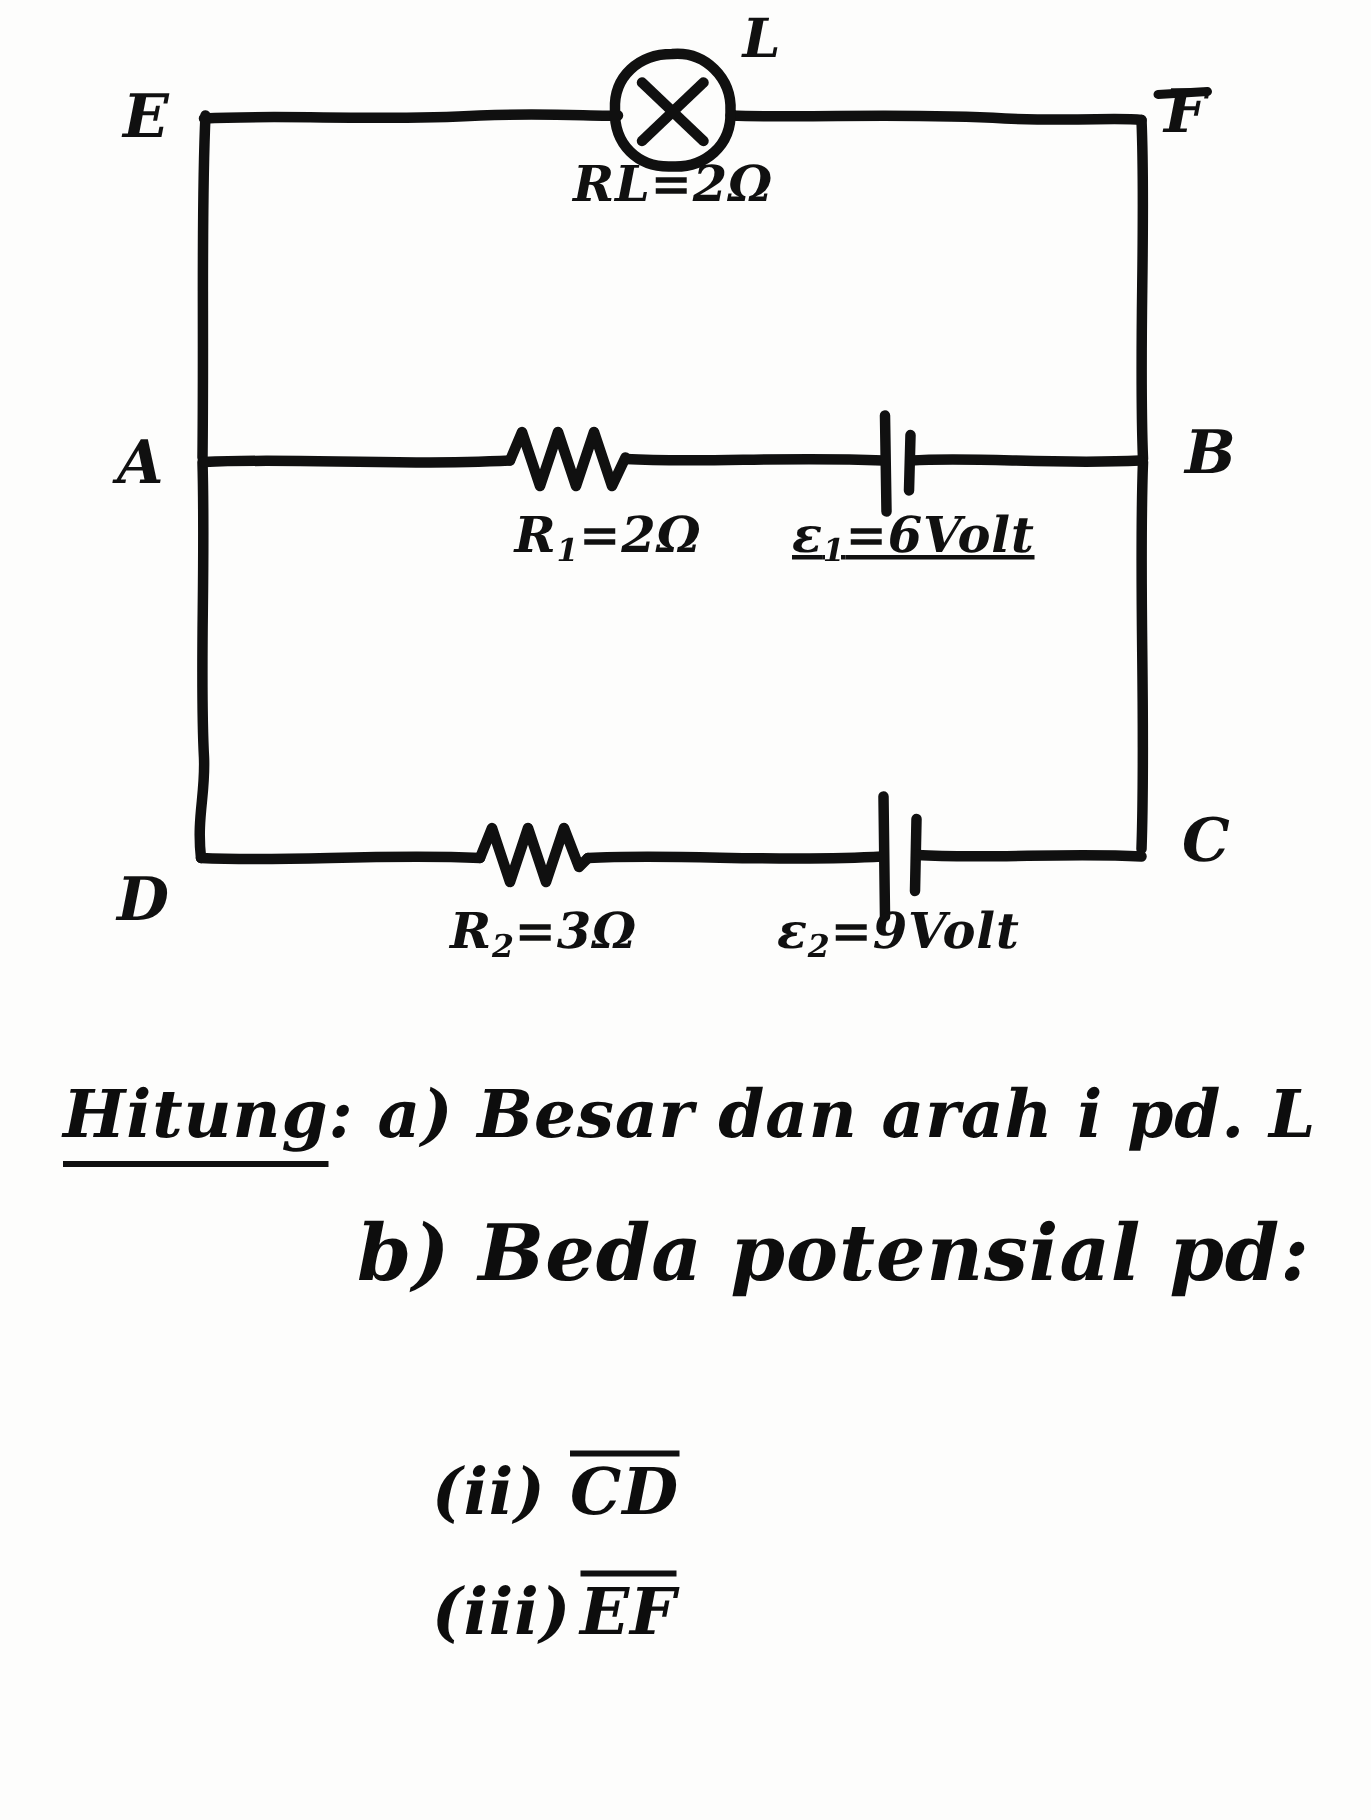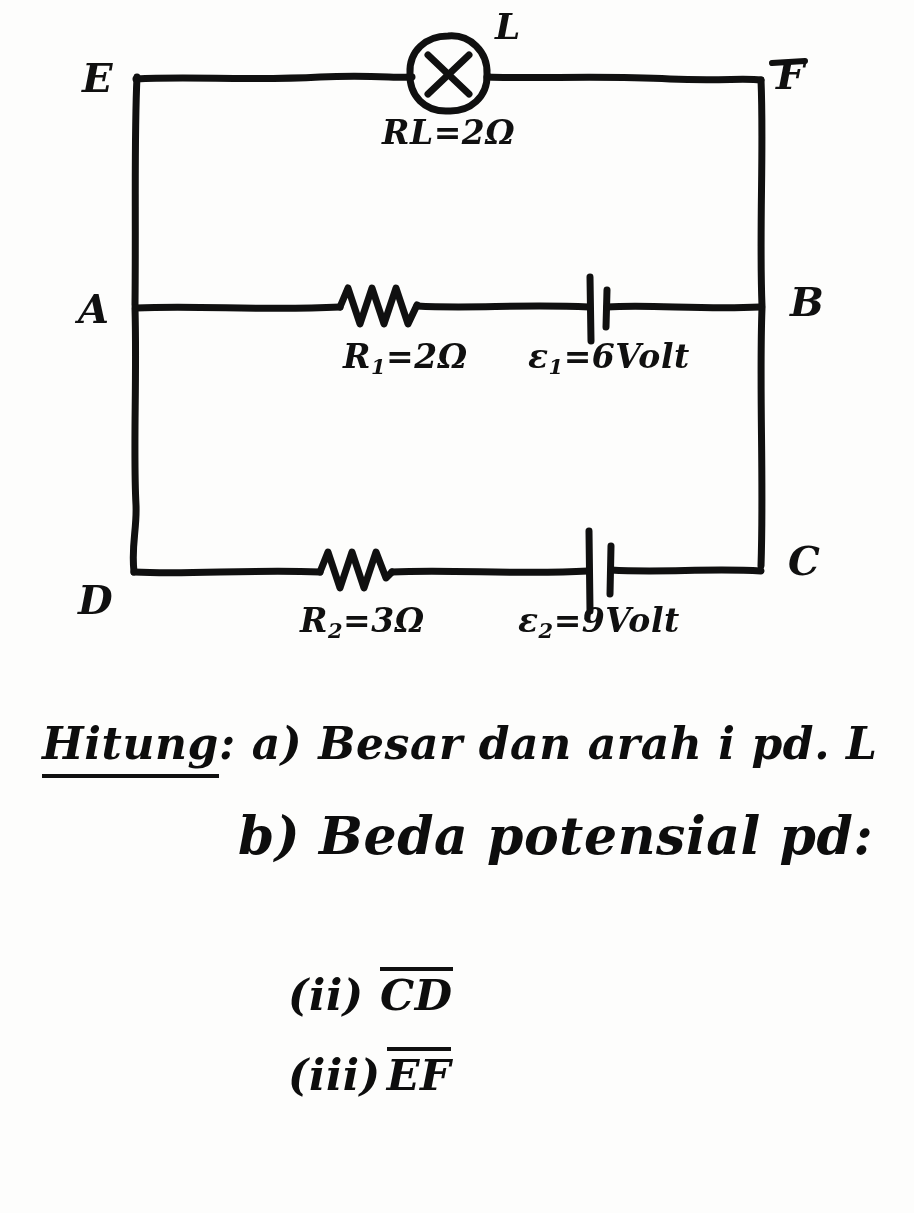--- a/index.html
+++ b/index.html
@@ -186,29 +186,29 @@
   <div class="hw node-label" style="left:78px; top:289px;">A</div>
 
   <div class="hw node-label" style="left:790px; top:282px;">B</div>
 
   <div class="hw node-label" style="left:788px; top:541px;">C</div>
 
   <div class="hw node-label" style="left:78px; top:580px;">D</div>
 
   <div class="hw lamp-label" style="left:495px; top:8px;">L</div>
 
-  <div class="hw comp-label" style="left:382px; top:116px;">
+  <div class="hw comp-label" style="left:382px; top:106px;">
     <span>RL</span><span>=2</span><span>Ω</span>
   </div>
 
   <div class="hw comp-label" style="left:330px; top:340px;margin-left:13px;">
     <span>R</span><span class="sub">1</span><span>=2</span><span>Ω</span>
   </div>
 
-  <div class="hw comp-label" style="left:528px; top:340px;">
+  <div class="hw comp-label" style="left:528px; top:340px;text-decoration:underline;">
     <span>ε</span><span class="sub">1</span><span>=6Volt</span>
   </div>
 
   <div class="hw comp-label" style="left:300px; top:604px;">
     <span>R</span><span class="sub">2</span><span>=3</span><span>Ω</span>
   </div>
 
   <div class="hw comp-label" style="left:518px; top:604px;">
     <span>ε</span><span class="sub">2</span><span>=9Volt</span>
   </div>

